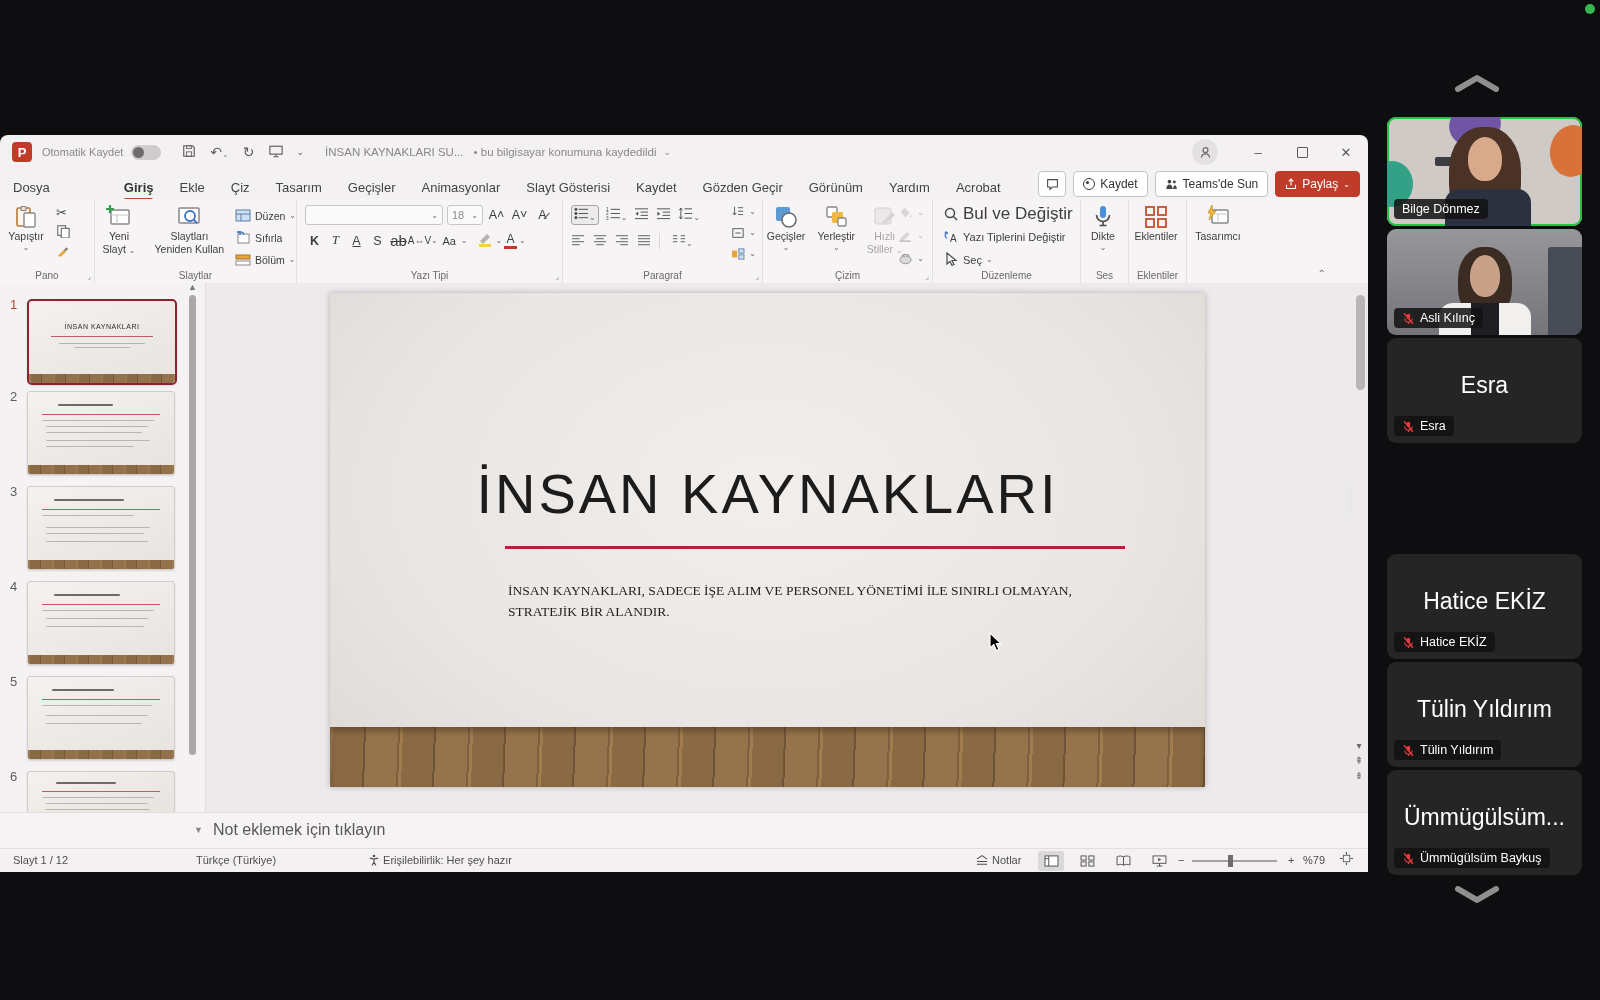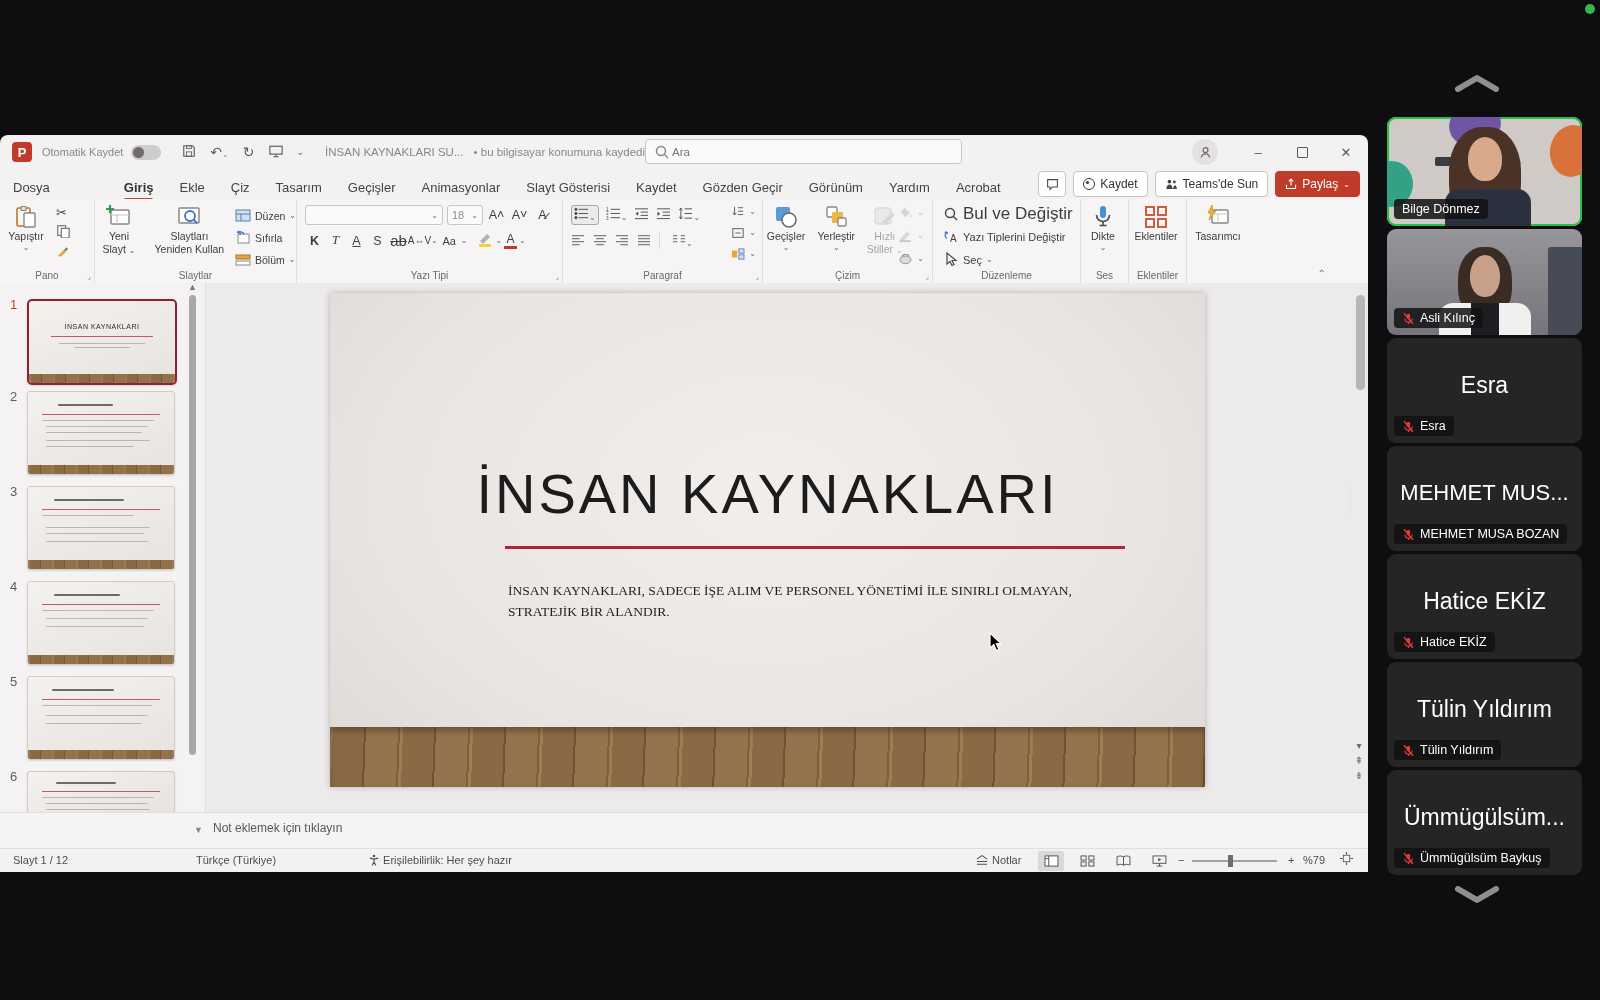--- a/index.html
+++ b/index.html
@@ -86,21 +86,21 @@
   .slide-rule{position:absolute;left:175px;width:620px;top:253px;height:3px;background:#b5203c;}
   .slide-sub{position:absolute;left:178px;width:612px;top:288px;font-family:"Liberation Serif",serif;
     font-size:13.5px;color:#1f1f1f;line-height:1.55;}
   .wood{position:absolute;left:0;right:0;bottom:0;height:60px;
     background:repeating-linear-gradient(92deg,#a07c50 0 3px,#8a6a45 3px 34px,#6f5336 34px 36px,#95734c 36px 68px,#7d5f3e 68px 70px);
     box-shadow:inset 0 4px 6px rgba(60,40,20,.45);}
   .canvas-scroll{position:absolute;right:3px;top:12px;width:9px;height:95px;border-radius:5px;background:#b8b5b6;}
   .nav-arrows{position:absolute;right:2px;top:455px;width:14px;text-align:center;color:#6e6b6c;font-size:10px;line-height:1.5;}
   
   .notesbar{position:absolute;left:0;top:677px;width:100%;height:36px;background:#f5f3f4;border-top:1px solid #e0dede;}
-  .notes-text{position:absolute;left:213px;top:8px;font-size:12px;color:#5a5758;}
+  .notes-text{position:absolute;left:213px;top:8px;font-size:16px;color:#5a5758;}
   .splitter-arrow{position:absolute;left:194px;top:12px;color:#8a8788;font-size:9px;}
   .statusbar{position:absolute;left:0;top:713px;width:100%;height:24px;background:#f3f1f2;border-top:1px solid #e0dede;
     font-size:11px;color:#4f4c4e;}
   .sb-item{position:absolute;top:5px;white-space:nowrap;}
   .view-ico{display:inline-flex;align-items:center;justify-content:center;width:26px;height:20px;border-radius:2px;}
   .view-ico.sel{background:#dbd8d9;}
   .zoom-track{position:absolute;top:11px;width:85px;height:2px;background:#a5a2a3;}
   .zoom-thumb{position:absolute;top:-5px;left:36px;width:5px;height:12px;background:#6f6c6d;}
   
   .meet{position:absolute;left:1357px;top:0;width:243px;height:1000px;}
@@ -146,27 +146,20 @@
     <span class="qat-ico">
       <svg width="14" height="13" viewBox="0 0 16 14">
           <rect x="1" y="1" width="14" height="9" fill="none" stroke="#5f5c5e" stroke-width="1.3"></rect>
           <path d="M8 10v3M5 13h6" stroke="#5f5c5e" stroke-width="1.3"></path>
         </svg>
     </span>
     <span class="qat-ico" style="font-size:9px">⌄</span>
     <span class="doc-title">İNSAN KAYNAKLARI SU...</span>
     <span class="save-status">• bu bilgisayar konumuna kaydedildi</span>
     <span class="qat-ico" style="font-size:9px;color:#8a8788">⌄</span>
-    <div class="searchbox">
-      <svg class="icon16" width="13" height="13" viewBox="0 0 16 16">
-          <circle cx="7" cy="7" r="4.5" fill="none" stroke="#8a8788" stroke-width="1.5"></circle>
-          <path d="M10.5 10.5 14 14" stroke="#8a8788" stroke-width="1.5"></path>
-        </svg>
-      <input placeholder="Ara" style="">
-    </div>
     <div class="win-ctrls">
       <div class="acct">
         <svg width="15" height="15" viewBox="0 0 16 16">
             <circle cx="8" cy="5.5" r="2.6" fill="none" stroke="#6f6b6d" stroke-width="1.3"></circle>
             <path d="M3.5 13.5c.7-3 2.5-4 4.5-4s3.8 1 4.5 4" fill="none" stroke="#6f6b6d" stroke-width="1.3"></path>
           </svg>
       </div>
       <div class="wc">–</div>
       <div class="wc">
           <span style="display:inline-block;width:9px;height:9px;border:1.2px solid #5c595b;border-radius:1px"></span>
@@ -760,31 +753,20 @@
     <div class="name-chip">
       <svg width="13" height="13" viewBox="0 0 16 16">
           <rect x="6" y="2" width="4" height="7" rx="2" fill="#e23b3b"></rect>
           <path d="M3.5 8a4.5 4.5 0 0 0 9 0M8 12.5v2.3" fill="none" stroke="#e23b3b" stroke-width="1.5"></path>
           <path d="M2.5 1.5 13.5 14.5" stroke="#e23b3b" stroke-width="1.8"></path>
         </svg>
       <span>Esra</span>
     </div>
   </div>
 
-  <div class="tile" style="top:446px;height:105px">
-    <div class="big-name" style="font-size:22px">MEHMET MUS...</div>
-    <div class="name-chip">
-      <svg width="13" height="13" viewBox="0 0 16 16">
-          <rect x="6" y="2" width="4" height="7" rx="2" fill="#e23b3b"></rect>
-          <path d="M3.5 8a4.5 4.5 0 0 0 9 0M8 12.5v2.3" fill="none" stroke="#e23b3b" stroke-width="1.5"></path>
-          <path d="M2.5 1.5 13.5 14.5" stroke="#e23b3b" stroke-width="1.8"></path>
-        </svg>
-      <span>MEHMET MUSA BOZAN</span>
-    </div>
-  </div>
 
   <div class="tile" style="top:554px;height:105px">
     <div class="big-name">Hatice EKİZ</div>
     <div class="name-chip">
       <svg width="13" height="13" viewBox="0 0 16 16">
           <rect x="6" y="2" width="4" height="7" rx="2" fill="#e23b3b"></rect>
           <path d="M3.5 8a4.5 4.5 0 0 0 9 0M8 12.5v2.3" fill="none" stroke="#e23b3b" stroke-width="1.5"></path>
           <path d="M2.5 1.5 13.5 14.5" stroke="#e23b3b" stroke-width="1.8"></path>
         </svg>
       <span>Hatice EKİZ</span>

